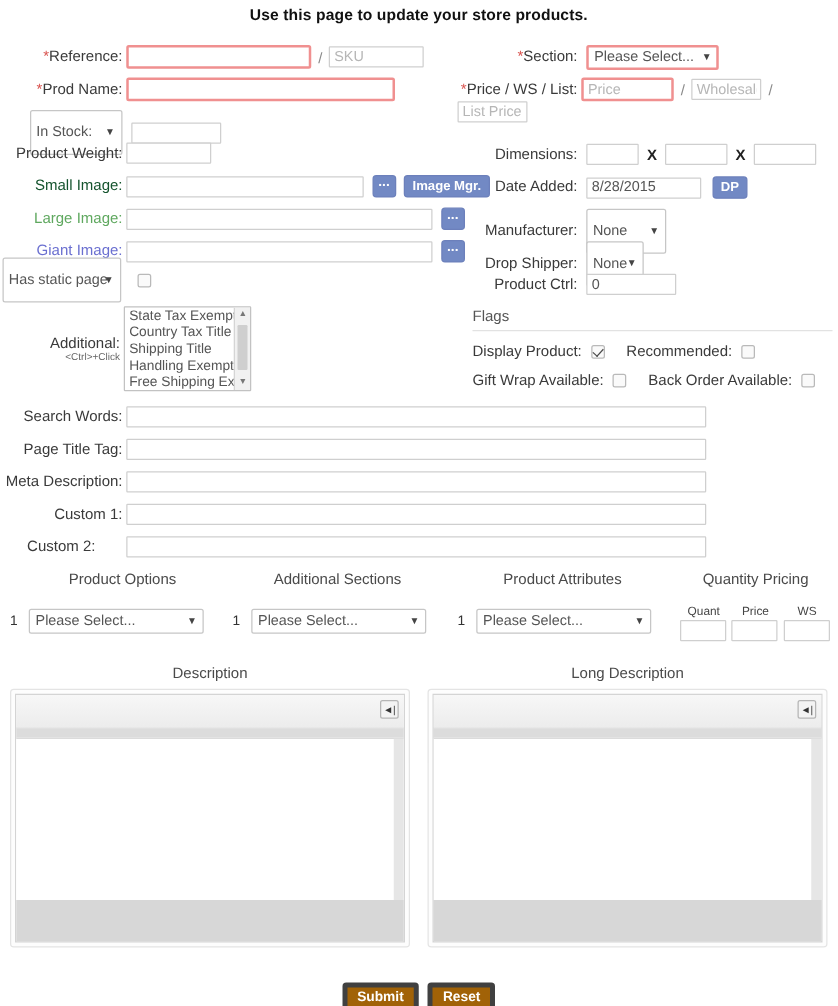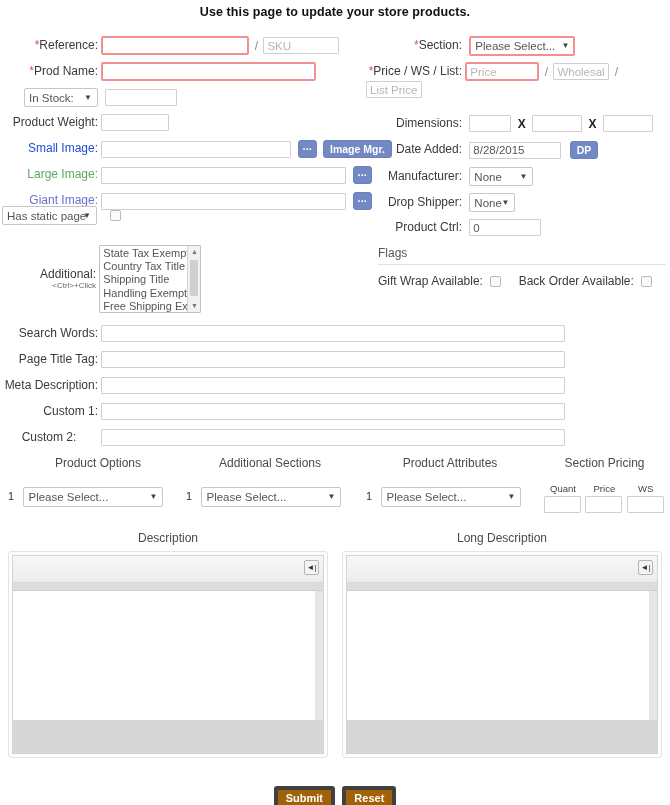--- a/index.html
+++ b/index.html
@@ -36,21 +36,21 @@
     color: #555;
     padding: 0 3px;
     vertical-align: middle;
     border-radius: 1px;
   }
   .txt::placeholder { color: #b6b6b6; }
   .txt.req { border: 2px solid #f09090; border-radius: 2px; }
   .sel {
     border: 1px solid #c6c6c6;
     background: #fff;
-    height: 19px;
+    height: 36px;
     box-sizing: border-box;
     font-family: "Liberation Sans", sans-serif;
     font-size: 11.5px;
     color: #555;
     padding: 0 2px 0 4px;
     vertical-align: middle;
     border-radius: 2px;
     -webkit-appearance: none;
     appearance: none;
     position: relative;
@@ -295,21 +295,21 @@
   </span>
   <input class="txt" style="width: 72px; margin-left: 4px;" value="">
 </div>
 
 <div class="row" style="left:0; top:114px;">
   <span class="lbl" style="display:inline-block; width:98px;">Product Weight:</span>
   <input class="txt" style="width: 68px;" value="">
 </div>
 
 <div class="row" style="left:0; top:140px;">
-  <span class="lbl" style="display:inline-block; width:98px; color:#1d4ed8;">Small Image:</span>
+  <span class="lbl" style="display:inline-block; width:98px; color:#14532d;">Small Image:</span>
   <input class="txt" style="width: 190px;" value="">
   <span class="btn-blue btn-ellipsis" style="margin-left:3px;">...</span>
   <span class="btn-blue" style="margin-left:3px;">Image Mgr.</span>
 </div>
 
 <div class="row" style="left:0; top:166px;">
   <span class="lbl" style="display:inline-block; width:98px; color:#5fa85f;">Large Image:</span>
   <input class="txt" style="width: 245px;" value="">
   <span class="btn-blue btn-ellipsis" style="margin-left:3px;">...</span>
 </div>
@@ -420,38 +420,44 @@
 
 <div class="row" style="left:380px; top:219px;">
   <span class="lbl" style="display:inline-block; width:82px;">Product Ctrl:</span>
   <input class="txt" style="width: 72px; margin-left: 4px;" value="0">
 </div>
 
 <div class="row" style="left:378px; top:246px; width:288px;">
   <div class="flags-title">Flags</div>
   <hr class="flags-hr">
   <div style="margin-top:9px; white-space:nowrap;">
+    <span>Display Product:</span>
+    <span class="chk on" style="margin-left:4px;"></span>
+    <span style="margin-left:14px;">Recommended:</span>
+    <span class="chk" style="margin-left:4px;"></span>
+  </div>
+  <div style="margin-top:9px; white-space:nowrap;">
     <span>Gift Wrap Available:</span>
     <span class="chk" style="margin-left:4px;"></span>
     <span style="margin-left:14px;">Back Order Available:</span>
     <span class="chk" style="margin-left:4px;"></span>
   </div>
 </div>
 
 <div class="row" style="left:8px; top:456px; width:180px;">
   <div class="colhead">Product Options</div>
 </div>
 <div class="row" style="left:180px; top:456px; width:180px;">
   <div class="colhead">Additional Sections</div>
 </div>
 <div class="row" style="left:360px; top:456px; width:180px;">
   <div class="colhead">Product Attributes</div>
 </div>
 <div class="row" style="left:542px; top:456px; width:125px;">
-  <div class="colhead">Section Pricing</div>
+  <div class="colhead">Quantity Pricing</div>
 </div>
 
 <div class="row" style="left:8px; top:487px;">
   <span style="font-size:11px; color:#333;">1</span>
   <span class="selwrap" style="margin-left:6px;">
     <select class="sel" style="width:140px; height:20px;"><option>Please Select...</option></select>
     <span class="arrow">▼</span>
   </span>
 </div>
 <div class="row" style="left:186px; top:487px;">

